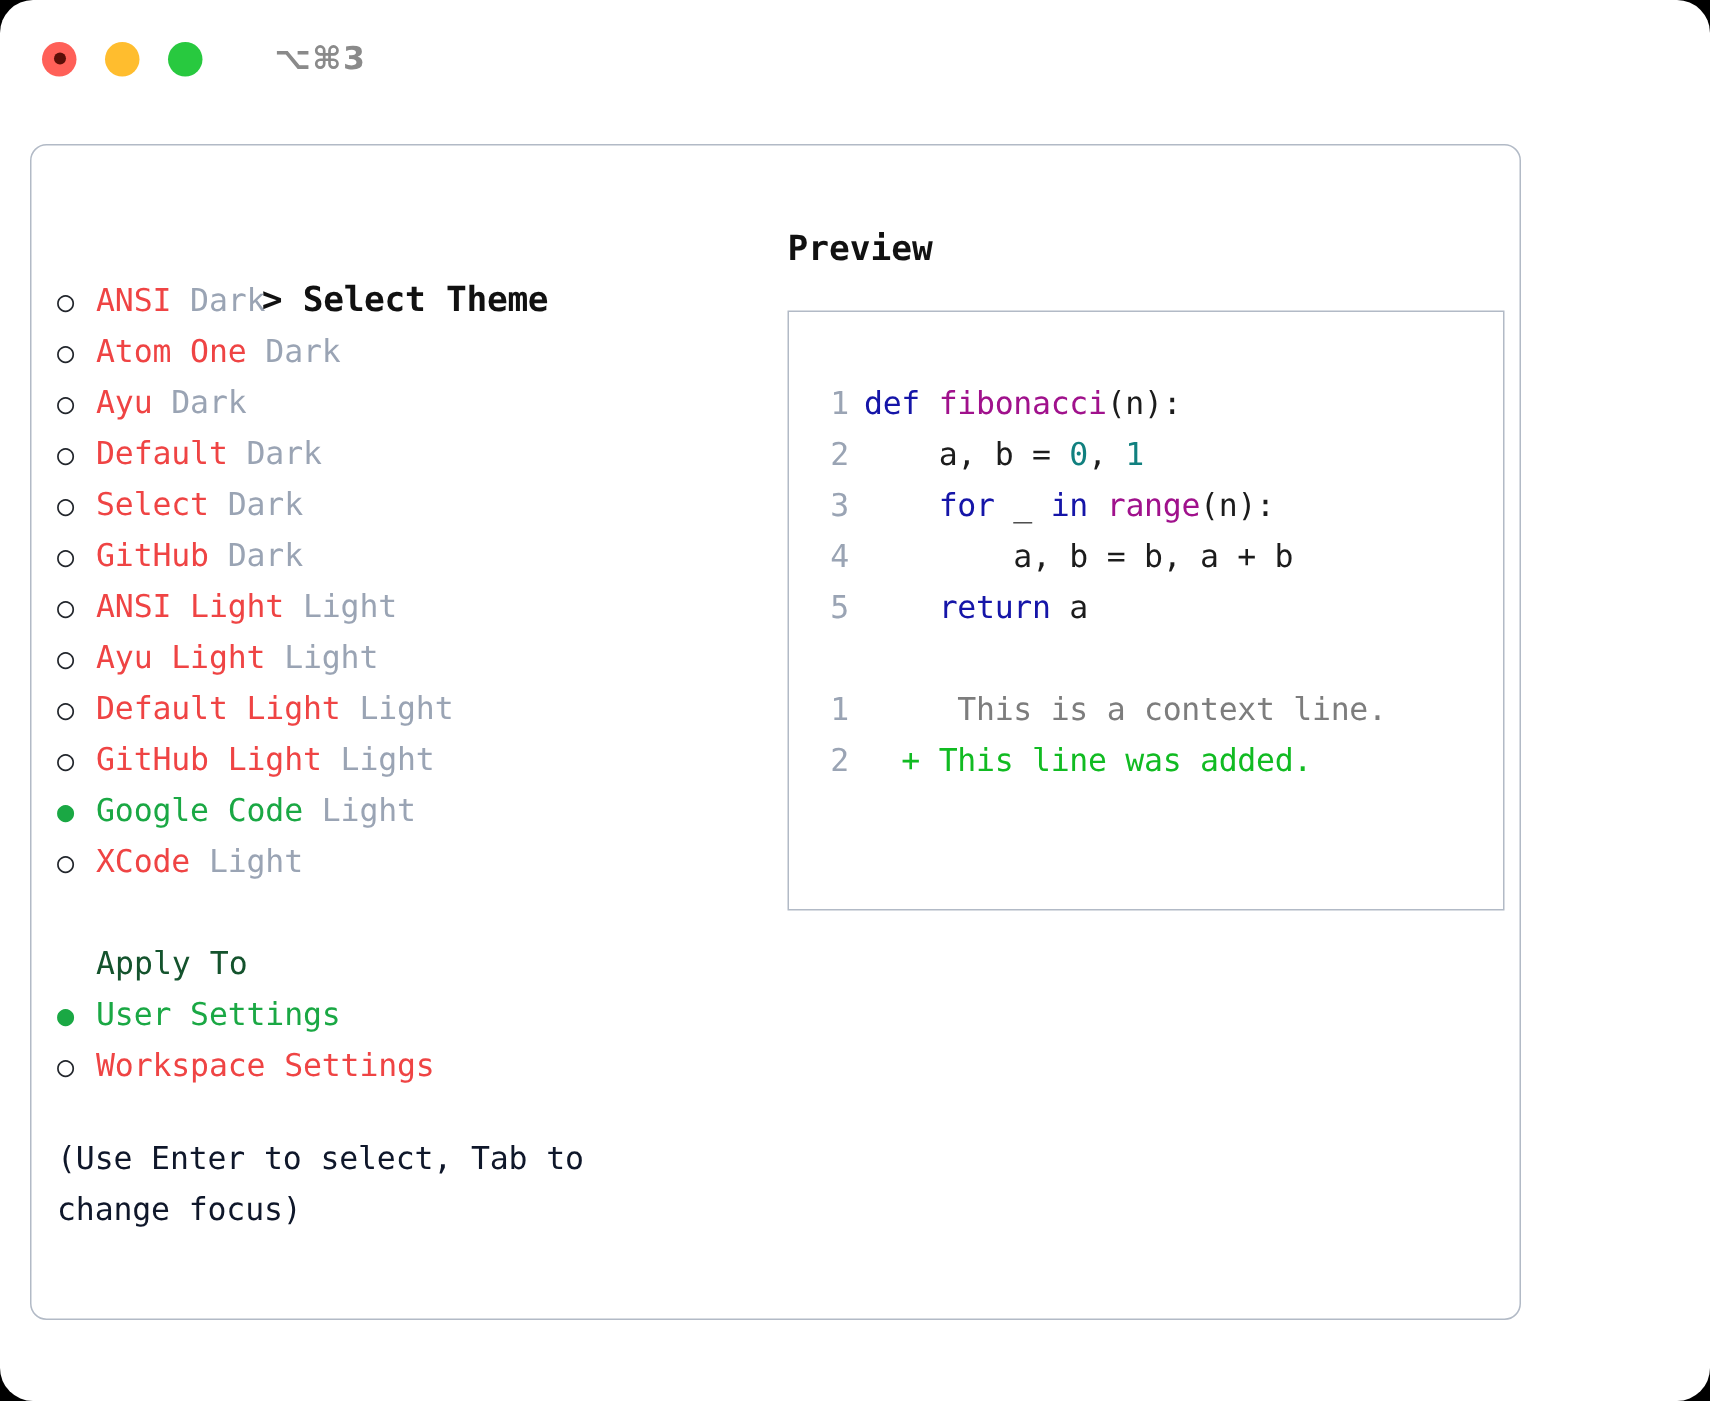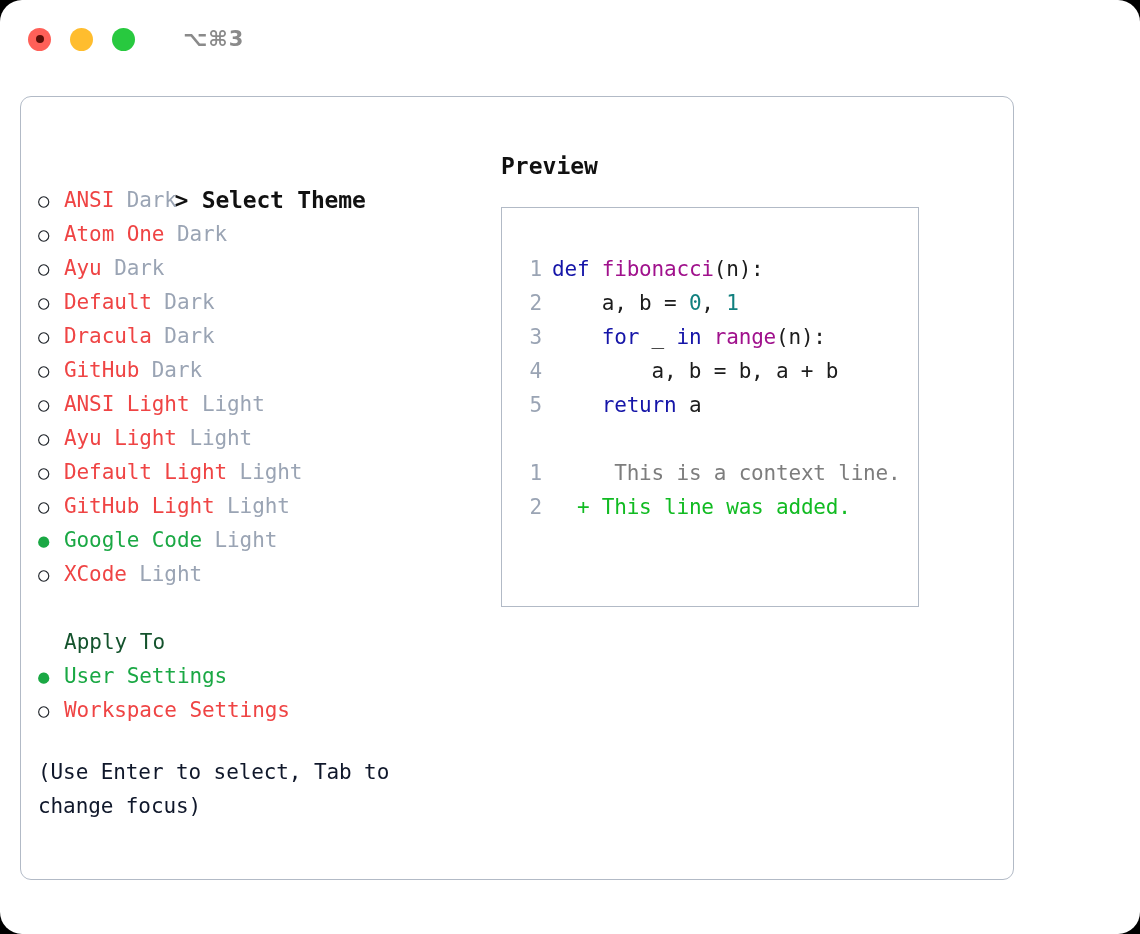--- a/index.html
+++ b/index.html
@@ -98,21 +98,21 @@
 
   
   .left-col {
     position: absolute;
     left: 17px;
     top: 52px;
     width: 460px;
   }
   .right-col {
     position: absolute;
-    left: 480px;
+    left: 504px;
     top: 52px;
     width: 500px;
   }
 
   .section-title {
     font-size: 23px;
     font-weight: bold;
     color: #111111;
     line-height: 34px;
     height: 34px;
@@ -168,21 +168,21 @@
   .preview-title {
     font-size: 23px;
     font-weight: bold;
     color: #111111;
     line-height: 34px;
     height: 34px;
     white-space: pre;
   }
   .preview-box {
     margin-top: 24px;
-    width: 418px;
+    width: 478px;
     height: 400px;
     border: 1.6px solid #b2bac6;
     box-sizing: border-box;
     background: #ffffff;
     padding: 44px 0 0 14px;
   }
   .code-line {
     font-size: 21px;
     line-height: 34px;
     height: 34px;
@@ -227,21 +227,21 @@
 
         <div class="section-title">
           <span class="caret">&gt;</span><span> </span><span>Select Theme</span>
         </div>
 
         <div id="theme-list">
             <div class="opt-row"><span class="marker off">○</span><span class="opt-name">ANSI </span><span class="opt-kind">Dark</span></div>
             <div class="opt-row"><span class="marker off">○</span><span class="opt-name">Atom One </span><span class="opt-kind">Dark</span></div>
             <div class="opt-row"><span class="marker off">○</span><span class="opt-name">Ayu </span><span class="opt-kind">Dark</span></div>
             <div class="opt-row"><span class="marker off">○</span><span class="opt-name">Default </span><span class="opt-kind">Dark</span></div>
-            <div class="opt-row"><span class="marker off">○</span><span class="opt-name">Dracula </span><span class="opt-kind">Dark</span></div>
+            <div class="opt-row"><span class="marker off">○</span><span class="opt-name">Select </span><span class="opt-kind">Dark</span></div>
             <div class="opt-row"><span class="marker off">○</span><span class="opt-name">GitHub </span><span class="opt-kind">Dark</span></div>
             <div class="opt-row"><span class="marker off">○</span><span class="opt-name">ANSI Light </span><span class="opt-kind">Light</span></div>
             <div class="opt-row"><span class="marker off">○</span><span class="opt-name">Ayu Light </span><span class="opt-kind">Light</span></div>
             <div class="opt-row"><span class="marker off">○</span><span class="opt-name">Default Light </span><span class="opt-kind">Light</span></div>
             <div class="opt-row"><span class="marker off">○</span><span class="opt-name">GitHub Light </span><span class="opt-kind">Light</span></div>
             <div class="opt-row"><span class="marker on">●</span><span class="opt-name sel">Google Code </span><span class="opt-kind">Light</span></div>
             <div class="opt-row"><span class="marker off">○</span><span class="opt-name">XCode </span><span class="opt-kind">Light</span></div>
           </div>
 
         <div class="spacer-sm"></div>

